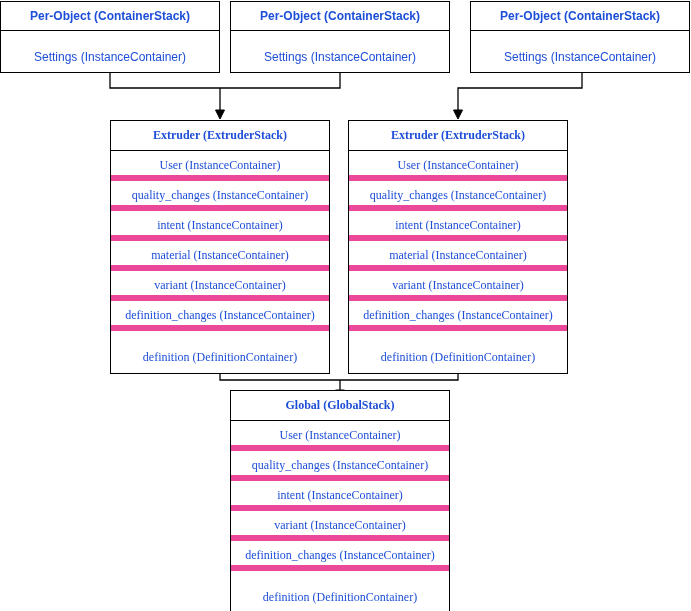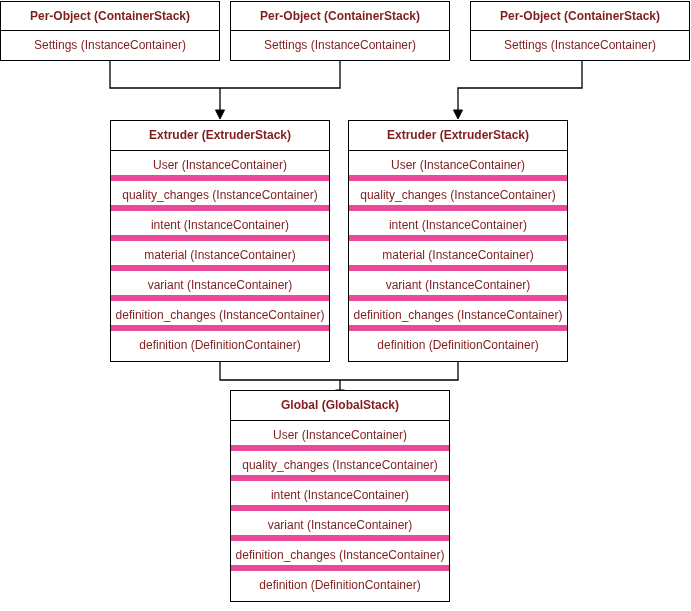--- a/index.html
+++ b/index.html
@@ -2,21 +2,21 @@
 <html><head>
 <meta charset="utf-8">
 <style>
   html, body { margin: 0; padding: 0; background: #ffffff; }
   .canvas {
     position: relative;
     width: 691px;
     height: 611px;
     background: #ffffff;
     font-family: "Liberation Sans", sans-serif;
-    color: #7f1d1d;
+    color: #1d4ed8;
     overflow: hidden;
   }
   .connectors {
     position: absolute;
     left: 0; top: 0;
     width: 691px; height: 611px;
     pointer-events: none;
   }
   .stack-box {
     position: absolute;
@@ -34,23 +34,23 @@
   }
   .stack-box .row {
     font-weight: normal;
     font-size: 12px;
     text-align: center;
     border-bottom: 6px solid #ec4899;
     box-sizing: border-box;
     white-space: nowrap;
     overflow: hidden;
   }
-  .stack-box .row:last-child { border-bottom: none; }
+  .stack-box .row:last-child { border-bottom: none; margin-top: 12px; }
   .rh29 { height: 29px; line-height: 28px; }
-  .rh30 { height: 30px; line-height: 29px; }
+  .rh30 { height: 30px; line-height: 29px; font-family: Liberation Serif, serif; }
 </style>
 </head>
 <body>
 
 <div class="canvas">
 
   <svg class="connectors" width="691" height="611" viewBox="0 0 691 611">
 
     <path d="M110,59 L110,88 L340,88 L340,59" fill="none" stroke="#000000" stroke-width="1.3"></path>
     <path d="M220,88 L220,111" fill="none" stroke="#000000" stroke-width="1.3"></path>

